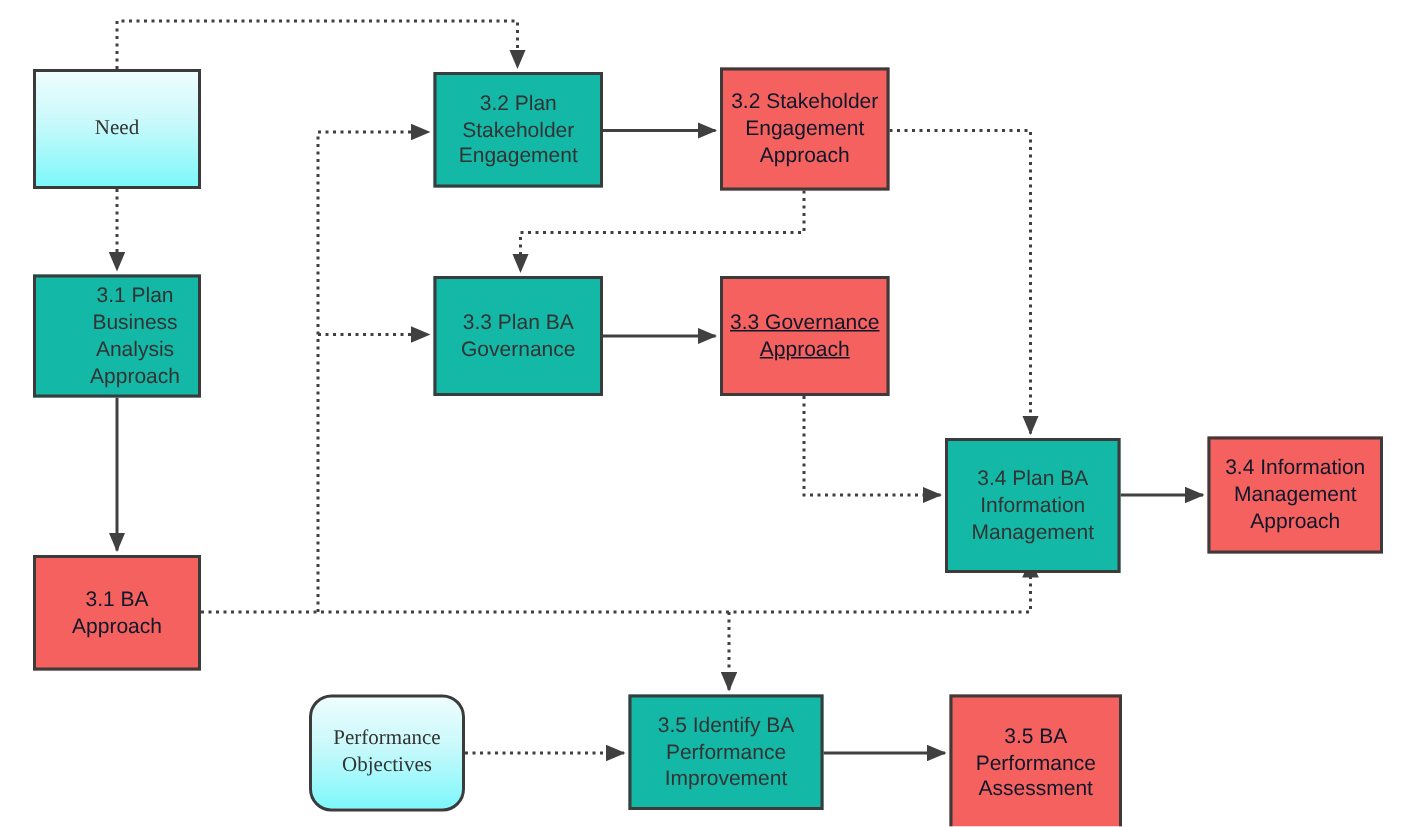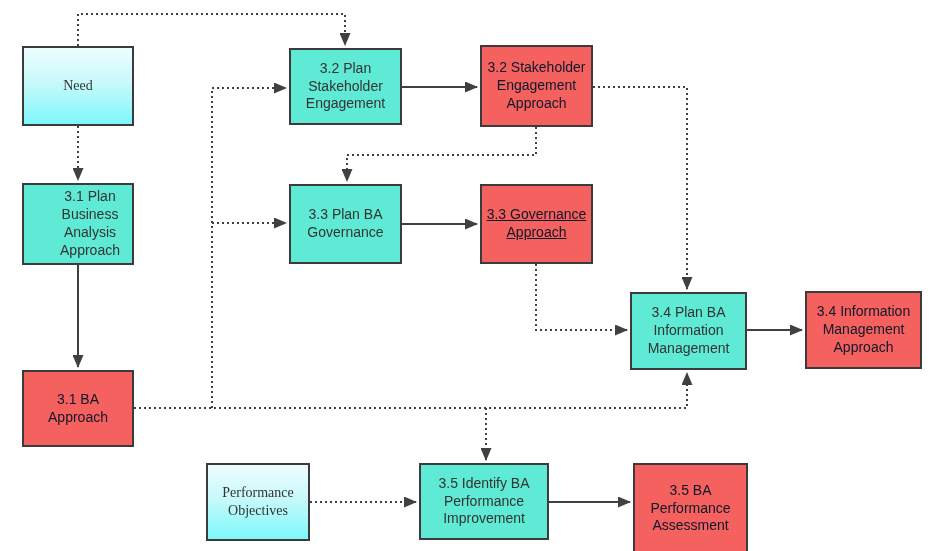--- a/index.html
+++ b/index.html
@@ -35,21 +35,21 @@
     display: flex;
     align-items: center;
     justify-content: center;
     text-align: center;
     font-size: 14px;
     line-height: 1.28;
     color: #333333;
     padding: 2px 3px;
   }
   .node.task {
-    background: #5eead4;
+    background: #14b8a6;
   }
   .node.output {
     background: #f4615e;
     color: #0f172a;
   }
   .node.input {
     background: linear-gradient(to bottom, #eefdfe 0%, #c8f9fb 45%, #7df8fb 100%);
     font-family: Liberation Serif, serif;
   }
 </style>
@@ -104,29 +104,29 @@
   </div>
 
   <div class="node task" style="left:289px; top:184px; width:113px; height:80px;">
     <span>3.3 Plan BA Governance</span>
   </div>
 
   <div class="node output" style="left:480px; top:184px; width:113px; height:80px;text-decoration:underline;">
     <span>3.3 Governance Approach</span>
   </div>
 
-  <div class="node task" style="left:630px; top:292px; width:117px; height:78px;text-align:center;">
+  <div class="node task" style="left:630px; top:292px; width:117px; height:90px;text-align:center;">
     <span>3.4 Plan BA Information Management</span>
   </div>
 
   <div class="node output" style="left:805px; top:291px; width:117px; height:78px;">
     <span>3.4 Information Management Approach</span>
   </div>
 
-  <div class="node input" style="left:206px; top:463px; width:104px; height:78px;">
+  <div class="node input" style="left:206px; top:463px; width:104px; height:78px;border-radius:15px;">
     <span>Performance Objectives</span>
   </div>
 
   <div class="node task" style="left:419px; top:463px; width:130px; height:77px;">
     <span>3.5 Identify BA Performance Improvement</span>
   </div>
 
   <div class="node output" style="left:633px; top:463px; width:115px; height:91px;">
     <span>3.5 BA Performance Assessment</span>
   </div>

